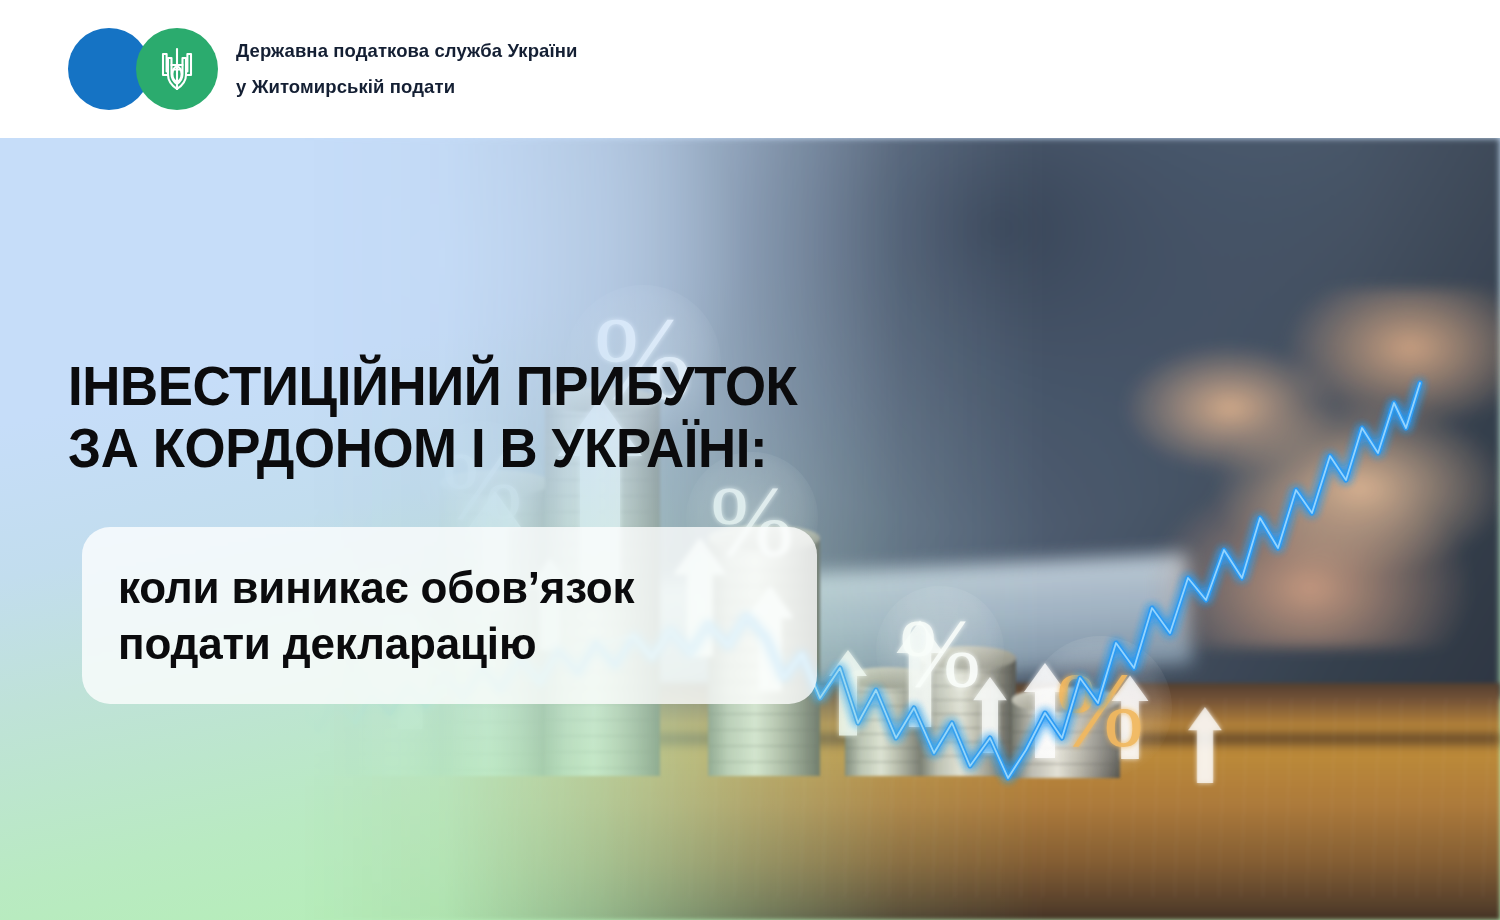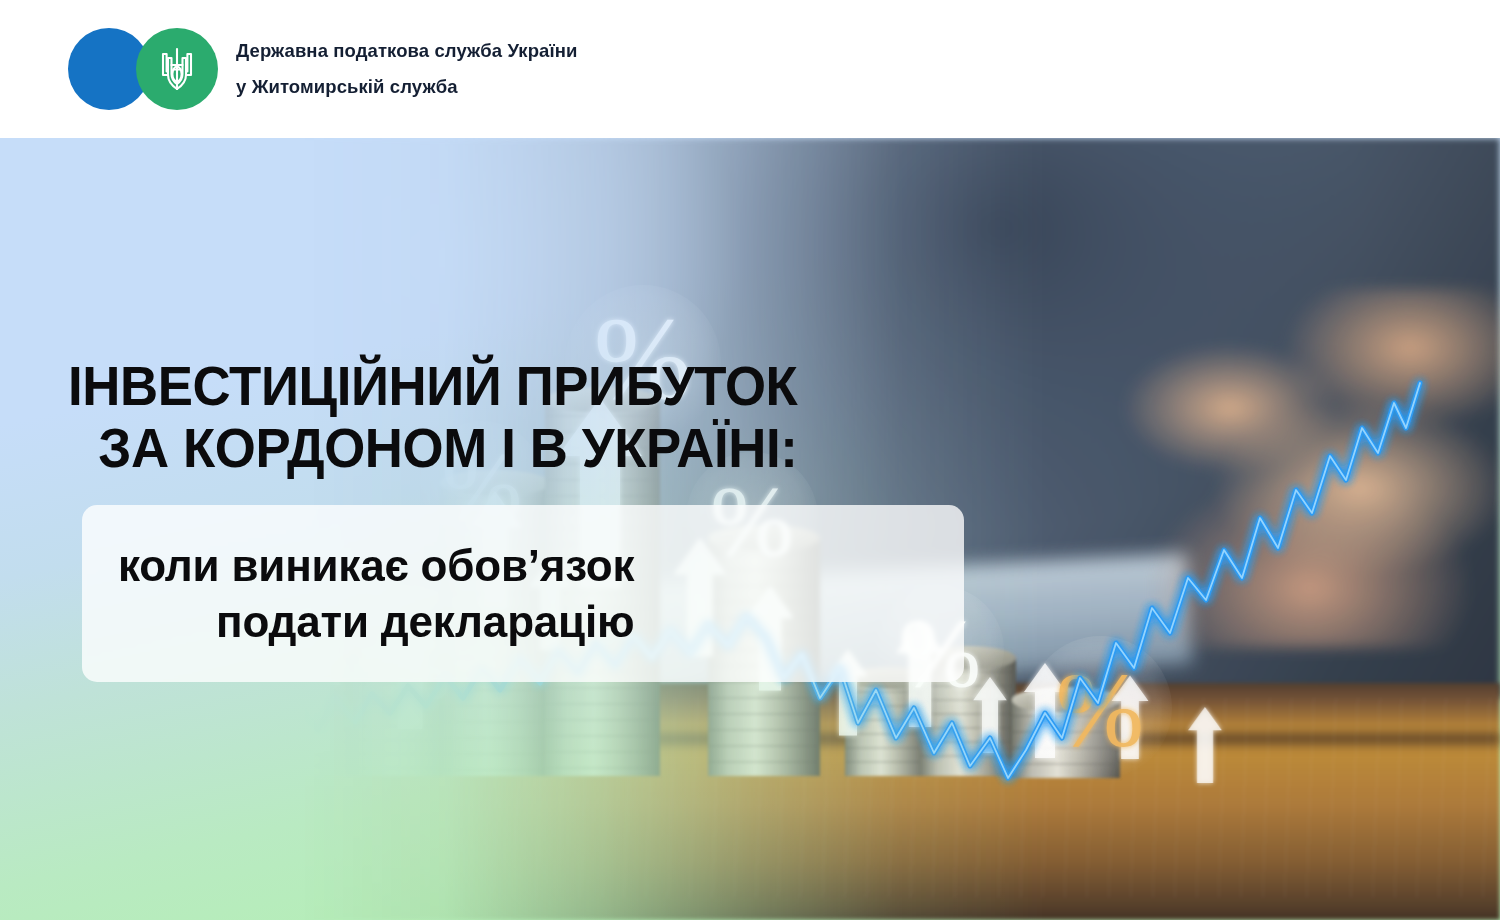--- a/index.html
+++ b/index.html
@@ -68,21 +68,20 @@
   }
   .logo-line.l1 { margin-bottom: 12px; }
 
   
   .stage {
     position: absolute;
     left: 0; top: 138px;
     width: 1500px;
     height: 782px;
     overflow: hidden;
-    text-align: right;
   }
 
   
   .bg-gradient {
     position: absolute;
     inset: 0;
     background:
       linear-gradient(168deg,
         #c6ddf9 0%,
         #c6ddf9 26%,
@@ -197,25 +196,25 @@
     line-height: 1.12;
     letter-spacing: -0.4px;
     white-space: pre-line;
     transform: scaleX(0.96);
     transform-origin: left top;
   }
 
   .subtitle-card {
     position: absolute;
     left: 82px;
-    top: 367px;
-    width: 882px;
+    top: 389px;
+    width: 735px;
     height: 177px;
     z-index: 30;
-    border-radius: 15px;
+    border-radius: 28px;
     background: rgba(255,255,255,0.78);
     backdrop-filter: blur(2px);
     box-sizing: border-box;
     display: flex;
     align-items: center;
     padding-left: 36px;
   }
   .subtitle-text {
     color: #0b0b0d;
     font-weight: bold;
@@ -244,21 +243,21 @@
           <path d="M29 30 L34 30 L34 9 L30.4 9 L30.4 26.5 L29 26.5"></path>
           <path d="M14.5 20 L25.5 20"></path>
           <ellipse cx="20" cy="29" rx="4.6" ry="7.5"></ellipse>
           <path d="M16.4 24.5 L23.6 24.5"></path>
         </svg>
       </div>
     </div>
 
     <div class="logo-text">
       <div class="logo-line l1">Державна податкова служба України</div>
-      <div class="logo-line">у Житомирській служба</div>
+      <div class="logo-line">у Житомирській подати</div>
     </div>
   </div>
 
   <div class="stage">
 
     <div class="bg-gradient"></div>
 
     <div class="photo">
       <div class="photo-inner">
         <div class="scene-backdrop"></div>

